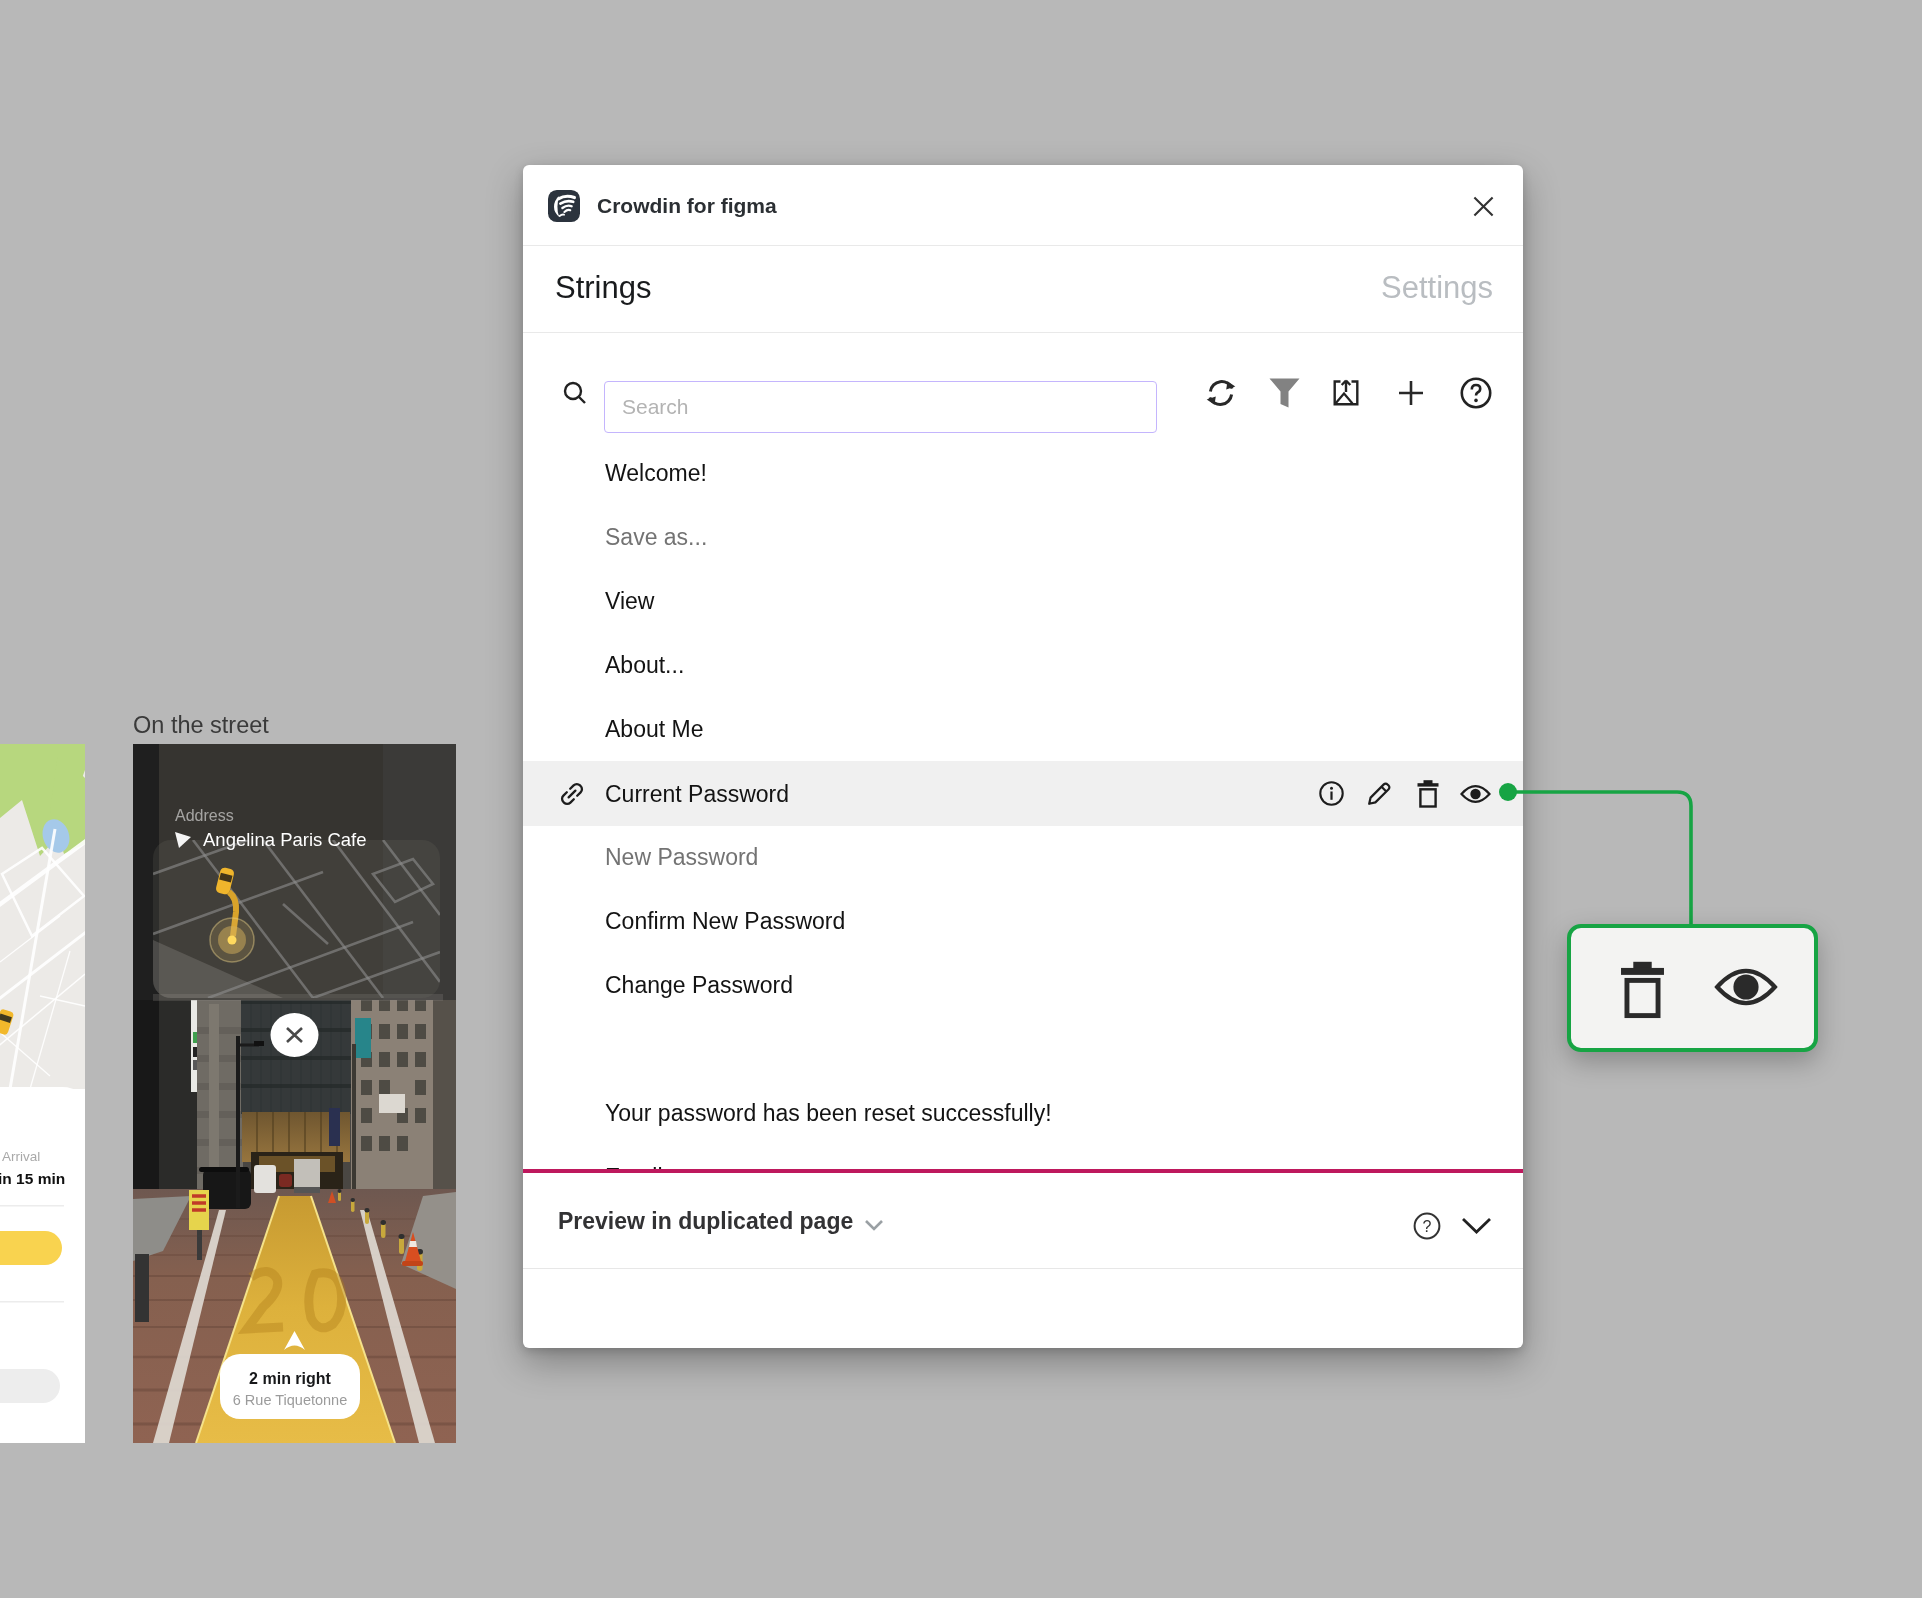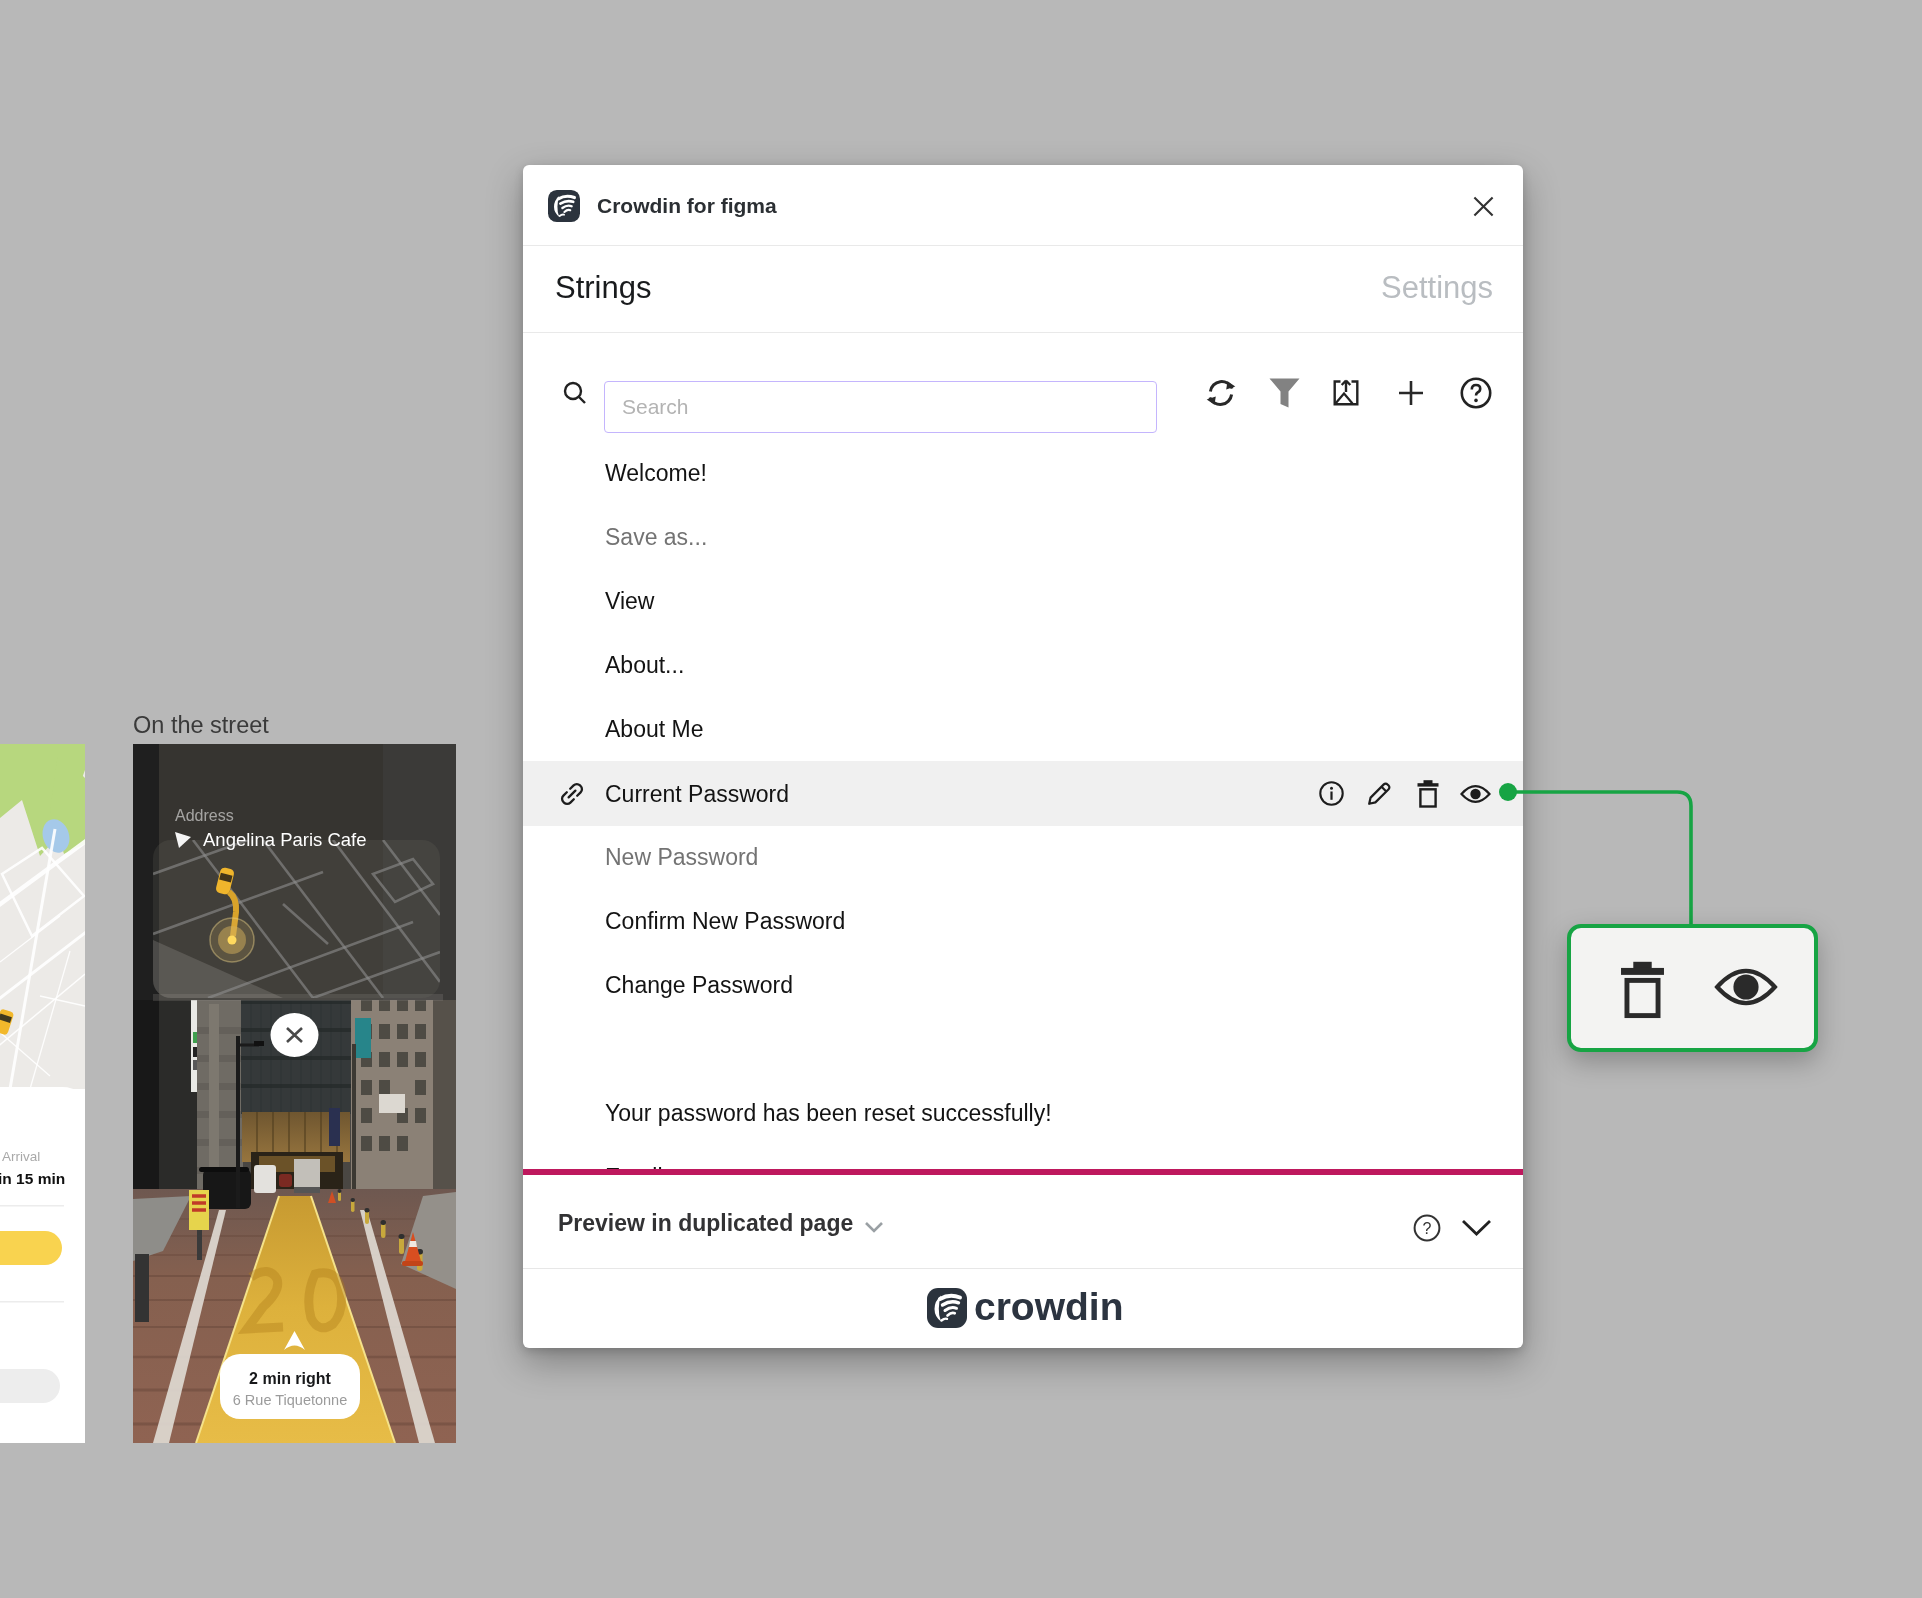--- a/index.html
+++ b/index.html
@@ -21,21 +21,21 @@
   #listwrap { left:0; top:167px; width:100%; height:837px; overflow:hidden; border-top:1px solid #e9e9e9; }
   #searchbox { left:81px; top:48px; width:553px; height:52px; border:1px solid #c4b5fd; border-radius:4px; }
   #searchph { left:17px; top:13px; font-size:21px; color:#b3b3b3; }
 
   .rowtxt { font-size:23px; color:#131313; }
   .rowgray { color:#737373; }
   .lrow { left:0; width:100%; height:64px; }
   .lrow .t { position:absolute; left:82px; top:50%; transform:translateY(-50%); white-space:nowrap; }
   #hirow { left:0; top:428px; width:100%; height:65px; background:#f0f0f0; }
 
-  #previewbar { left:0; top:1004px; width:100%; height:100px; border-top:6px solid #be185d; border-bottom:1px solid #e7e7e7; }
+  #previewbar { left:0; top:1004px; width:100%; height:100px; border-top:4px solid #be185d; border-bottom:1px solid #e7e7e7; }
   #previewtxt { left:35px; top:35px; font-size:23px; font-weight:bold; color:#323234; }
   #footer { left:0; top:1104px; width:100%; height:79px; }
 
   
   #tooltip { z-index:7; left:1567px; top:924px; width:251px; height:128px; background:#f3f3f2; border:4px solid #17a444;
              border-radius:14px; box-shadow:0 10px 26px rgba(0,0,0,0.25); }
 
   
   #streetlabel { left:133px; top:712px; font-size:23.5px; color:#3a3a3a; }
   #frameA { left:0; top:744px; width:85px; height:699px; background:#fff; }
@@ -395,26 +395,20 @@
     </svg>
     <svg class="abs" style="left:890px; top:39px;" width="28" height="28" viewBox="0 0 28 28">
       <circle cx="14" cy="14" r="12.4" fill="none" stroke="#333" stroke-width="2"></circle>
       <text x="14" y="19.5" font-size="16" font-family="Liberation Sans" fill="#333" text-anchor="middle">?</text>
     </svg>
     <svg class="abs" style="left:938px; top:44px;" width="31" height="18" viewBox="0 0 31 18">
       <path d="M2 2 L15.5 15 L29 2" fill="none" stroke="#222" stroke-width="2.8"></path>
     </svg>
   </div>
 
-  <div class="abs" id="footer">
-    <svg class="abs" style="left:404px; top:19px;" width="40" height="40" viewBox="0 0 40 40">
-        <use href="#gull"></use>
-      </svg>
-    <div class="abs" style="left:451px; top:16px; font-size:39px; font-weight:bold; color:#2c3440; letter-spacing:0px;">crowdin</div>
-  </div>
 </div>
 
 <div class="abs" id="tooltip">
   <svg class="abs" style="left:49px; top:26px;" width="45" height="70" viewBox="0 0 22 29">
     <rect x="6.5" y="1.2" width="9" height="4" fill="#2a2a2a"></rect>
     <rect x="0.5" y="4.2" width="21" height="3.4" fill="#2a2a2a"></rect>
     <rect x="3.4" y="10.3" width="15.2" height="17.2" fill="none" stroke="#2a2a2a" stroke-width="2.4"></rect>
   </svg>
   <svg class="abs" style="left:143px; top:40px;" width="64" height="38" viewBox="0 0 31 18">
     <path d="M1.5 9 Q 8.5 1.2 15.5 1.2 Q 22.5 1.2 29.5 9 Q 22.5 16.8 15.5 16.8 Q 8.5 16.8 1.5 9 Z" fill="none" stroke="#2a2a2a" stroke-width="2"></path>

